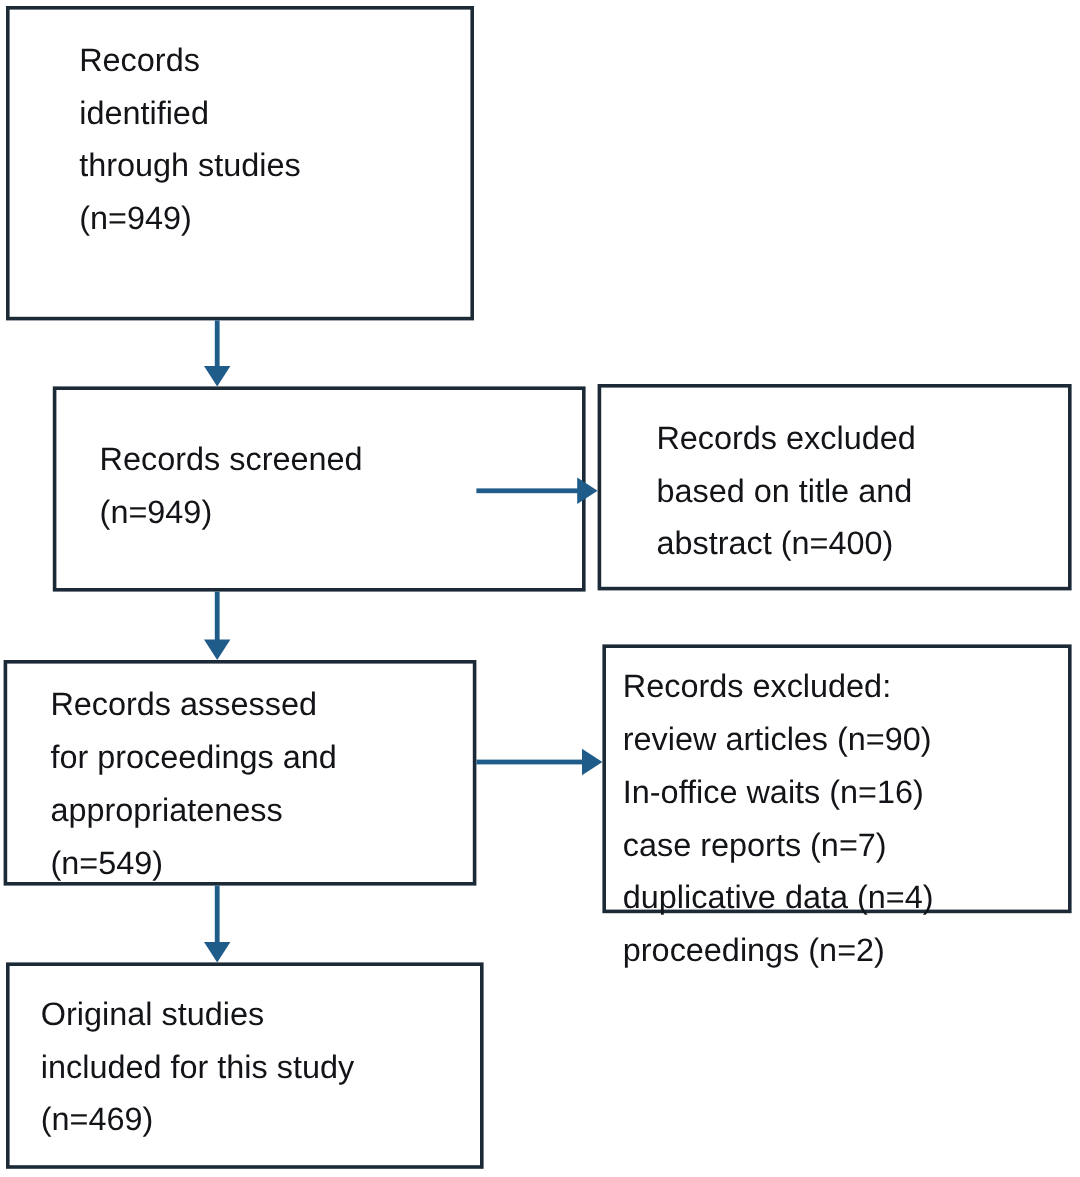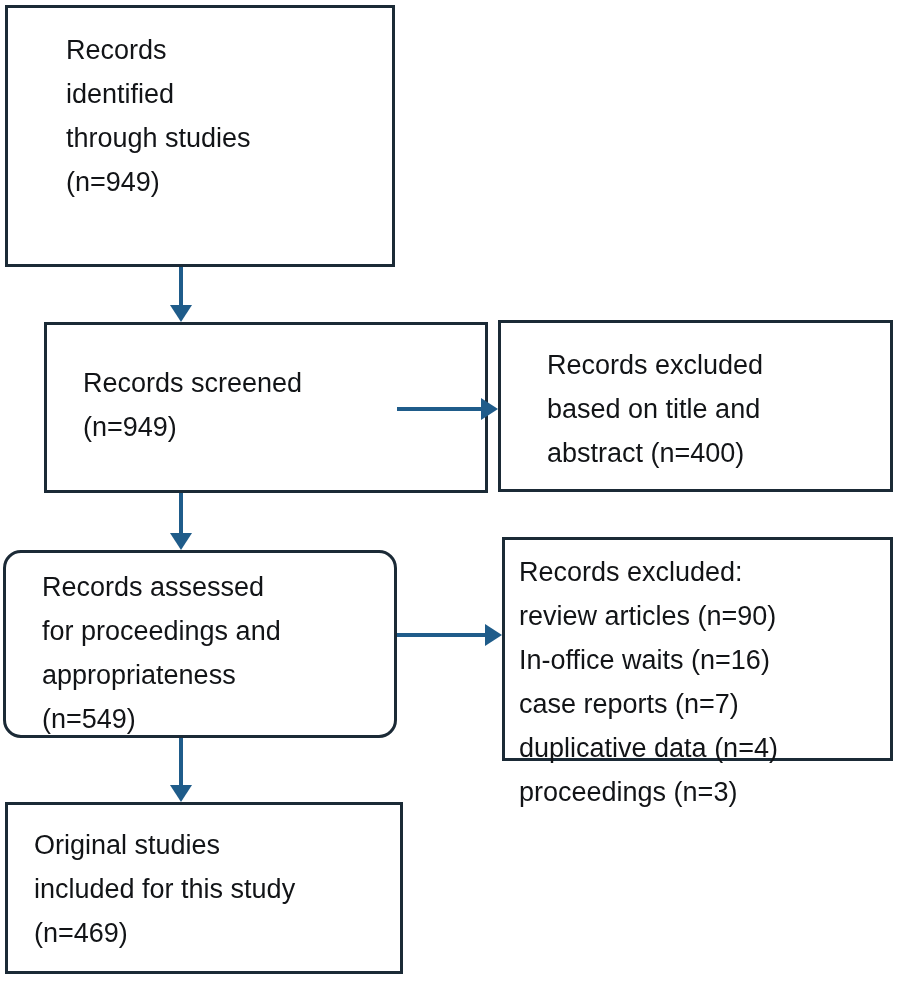--- a/index.html
+++ b/index.html
@@ -23,21 +23,21 @@
     border:3px solid var(--border);
     box-sizing:border-box;
     font-size:27px;
     line-height:44px;
   }
   .box .line{white-space:nowrap;}
   
   .b-identified{left:5px;   top:5px;   width:390px; height:262px; padding:20px 10px 0 58px;}
   .b-screened  {left:5px;   top:322px; width:444px; height:171px; padding:36px 10px 0 36px;margin-left:39px;}
   .b-excl1     {left:498px; top:320px; width:395px; height:172px; padding:20px 10px 12px 46px;}
-  .b-assessed  {left:3px;   top:550px; width:394px; height:188px; padding:12px 10px 0 36px;border-radius:18px;}
+  .b-assessed  {left:3px;   top:550px; width:394px; height:188px; padding:12px 10px 0 36px;}
   .b-excl2     {left:502px; top:537px; width:391px; height:224px; padding:10px 8px 0 14px;}
   .b-included  {left:5px;   top:802px; width:398px; height:172px; padding:18px 10px 0 26px;}
 
   
   .vline{position:absolute;width:4px;background:var(--arrow);left:179px;}
   .vhead{position:absolute;left:170px;width:0;height:0;
          border-left:11px solid transparent;border-right:11px solid transparent;
          border-top:17px solid var(--arrow);}
   .hline{position:absolute;height:4px;background:var(--arrow);}
   .hhead{position:absolute;width:0;height:0;
@@ -80,21 +80,21 @@
     <div class="line">appropriateness</div>
     <div class="line">(n=549)</div>
   </div>
 
   <div class="box b-excl2">
     <div class="line">Records excluded:</div>
     <div class="line">review articles (n=90)</div>
     <div class="line">In-office waits (n=16)</div>
     <div class="line">case reports (n=7)</div>
     <div class="line">duplicative data (n=4)</div>
-    <div class="line">proceedings (n=3)</div>
+    <div class="line">proceedings (n=2)</div>
   </div>
 
   <div class="box b-included">
     <div class="line">Original studies</div>
     <div class="line">included for this study</div>
     <div class="line">(n=469)</div>
   </div>
 
   <div class="v1">
     <div class="vline"></div>

